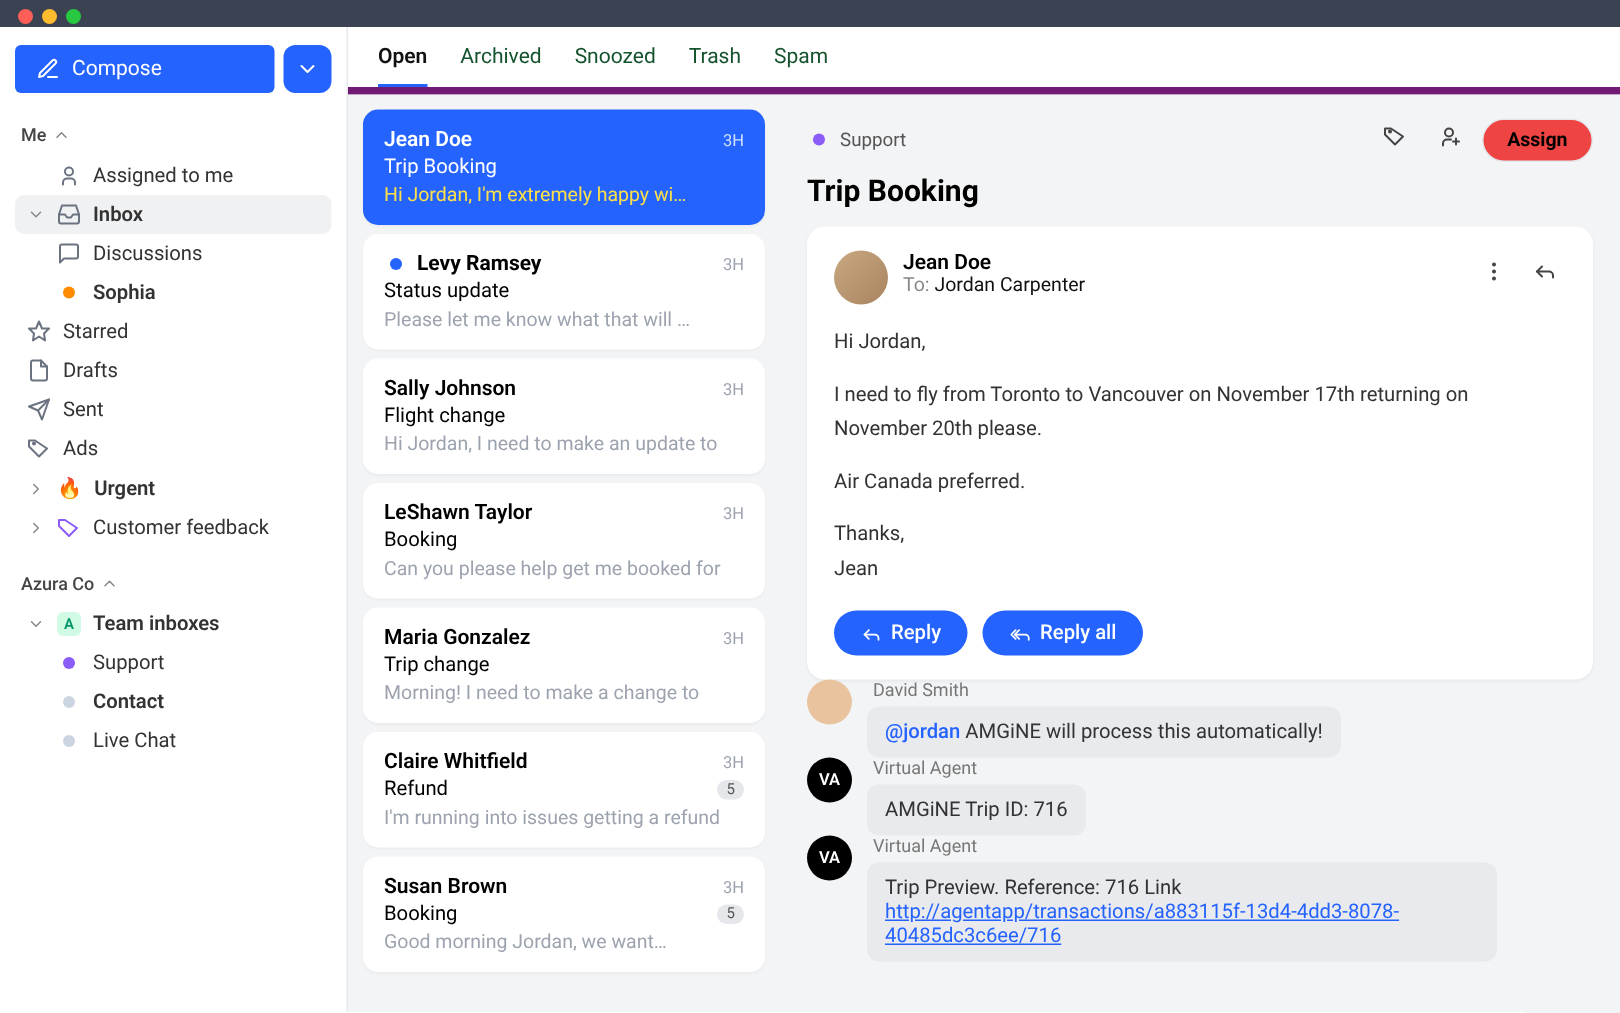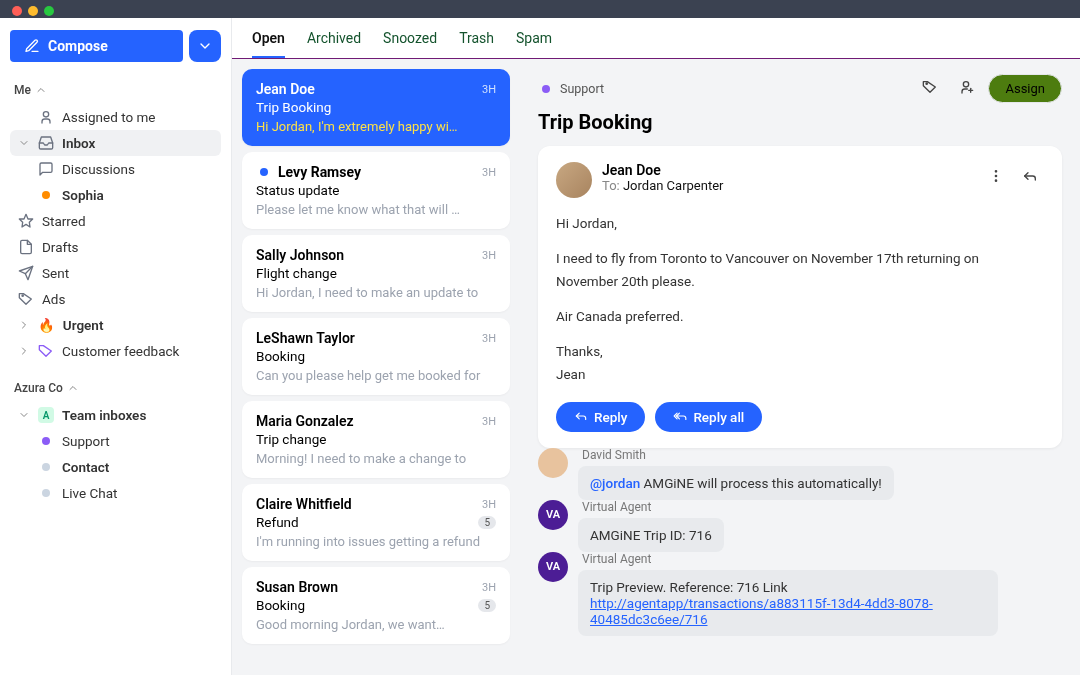--- a/index.html
+++ b/index.html
@@ -4,73 +4,73 @@
 <style>
 *{box-sizing:border-box;margin:0;padding:0;font-family:-apple-system,BlinkMacSystemFont,"Segoe UI",Roboto,sans-serif}
 body{background:#fff;width:1080px;height:675px;overflow:hidden}
 .topbar{height:18px;background:#3b4251;display:flex;align-items:flex-end;padding:0 12px 2px}
 .dots{display:flex;gap:6px}
 .dot{width:10px;height:10px;border-radius:50%}
 .dot.r{background:#ff5f57}.dot.y{background:#febc2e}.dot.g{background:#28c840}
 .app{display:flex;height:657px}
 .sidebar{width:232px;border-right:1px solid #e8eaed;display:flex;flex-direction:column;padding:12px 10px 0;overflow:auto}
 .compose-row{display:flex;gap:6px;margin-bottom:14px}
-.compose{flex:1;background:#2563ff;color:#fff;border:none;border-radius:4px;padding:8px 14px;font-size:14px;font-weight:700;display:flex;align-items:flex-start;gap:8px;cursor:pointer}
+.compose{flex:1;background:#2563ff;color:#fff;border:none;border-radius:4px;padding:8px 14px;font-size:14px;font-weight:400;display:flex;align-items:flex-start;gap:8px;cursor:pointer}
 .compose-chev{width:32px;background:#2563ff;border:none;border-radius:8px;color:#fff;display:flex;align-items:center;justify-content:center;cursor:pointer}
 .sb-hd{font-size:12px;color:#444;font-weight:500;padding:6px 4px;display:flex;align-items:center;gap:4px;cursor:pointer}
 .sb-item{display:flex;align-items:center;gap:8px;padding:5px 8px;font-size:13.5px;color:#333;border-radius:6px;cursor:pointer}
 .sb-item.sel{background:#f0f1f3;font-weight:600}
 .sb-item.bold{font-weight:600}
 .sb-sub{padding-left:28px}
 .ico{width:16px;height:16px;display:inline-flex;align-items:center;justify-content:center;color:#6b7280}
 .bullet{width:8px;height:8px;border-radius:50%;display:inline-block;margin:0 4px}
 .b-blue{background:#2563ff}.b-orange{background:#ff8c00}.b-purple{background:#8b5cf6}.b-gray{background:#cbd5e1}.b-teal{background:#06b6d4}
 .chev{width:12px;color:#888}
 .letter-badge{width:16px;height:16px;border-radius:4px;background:#d1fae5;color:#059669;font-size:10px;font-weight:600;display:flex;align-items:center;justify-content:center}
 .main{flex:1;display:flex;flex-direction:column}
-.tabs{display:flex;gap:22px;padding:12px 20px 0;border-bottom:1px solid #701a75}
+.tabs{display:flex;gap:22px;padding:12px 20px 0;border-bottom:5px solid #701a75}
 .tab{font-size:14px;color:#14532d;padding-bottom:10px;cursor:pointer;font-weight:400}
 .tab.act{color:#111;font-weight:600;border-bottom:2px solid #2563ff}
 .cols{flex:1;display:flex;overflow:hidden}
 .list{width:288px;padding:10px;overflow:auto}
 .card{background:#fff;border-radius:10px;padding:12px 14px;margin-bottom:6px;cursor:pointer;box-shadow:0 1px 2px rgba(0,0,0,.04)}
 .card.sel{background:#2563ff;color:#fff}
 .card-top{display:flex;align-items:center;gap:6px}
 .card .from{font-weight:600;font-size:14px;flex:1}
 .card .time{font-size:11px;color:#9ca3af}
 .card.sel .time{color:#cfe0ff}
 .card .subj{font-size:13.5px;margin-top:2px}
 .card .prev{font-size:13px;color:#9ca3af;margin-top:4px;white-space:nowrap;overflow:hidden;text-overflow:ellipsis}
 .card.sel .prev{color:#fde047}
 .badge-n{background:#e5e7eb;color:#555;font-size:10px;padding:1px 6px;border-radius:10px;margin-left:auto}
 .pane{flex:1;background:#f3f4f6;padding:14px 18px;overflow:auto}
 .pane-hd{display:flex;align-items:center;gap:10px;margin-bottom:6px}
 .pane-hd .tag{font-size:12.5px;color:#555;display:flex;align-items:center;gap:6px}
 .pane-hd .right{margin-left:auto;display:flex;gap:8px;align-items:center}
 .iconbtn{background:none;border:none;padding:6px;cursor:pointer;color:#444;border-radius:6px}
-.assign{background:#4d7c0f;border:1px solid #e5e7eb;border-radius:20px;padding:6px 16px;font-size:13px;font-weight:400;cursor:pointer}
+.assign{background:#ef4444;border:1px solid #e5e7eb;border-radius:20px;padding:6px 16px;font-size:13px;font-weight:700;cursor:pointer}
 .subject{font-size:20px;font-weight:700;margin-bottom:12px}
 .msg{background:#fff;border-radius:12px;padding:16px 18px;box-shadow:0 1px 3px rgba(0,0,0,.06)}
 .msg-hd{display:flex;align-items:flex-start;gap:10px;margin-bottom:14px}
 .avatar{width:36px;height:36px;border-radius:50%;background:#d4a574;display:flex;align-items:center;justify-content:center;color:#fff;font-weight:600;font-size:13px;flex-shrink:0}
 .avatar.sm{width:30px;height:30px;font-size:11px}
 .msg-from{font-weight:600;font-size:14px}
 .msg-to{font-size:13px;color:#666}
 .msg-to span{color:#111}
 .msg-act{margin-left:auto;display:flex;gap:6px}
 .msg-body{font-size:13.5px;color:#333;line-height:1.7}
 .msg-body p{margin-bottom:12px}
 .reply-row{display:flex;gap:10px;margin-top:16px}
-.rbtn{background:#2563ff;color:#fff;border:none;border-radius:20px;padding:7px 18px;font-size:13.5px;font-weight:500;display:flex;align-items:flex-start;gap:6px;cursor:pointer}
+.rbtn{background:#2563ff;color:#fff;border:none;border-radius:20px;padding:7px 18px;font-size:13.5px;font-weight:500;display:flex;align-items:flex-end;gap:6px;cursor:pointer}
 .comment{display:flex;gap:10px;margin-top:0}
 .comment .who{font-size:12px;color:#777;margin-bottom:4px;margin-left:4px}
 .comment .bubble{background:#e8eaed;border-radius:8px;padding:9px 12px;font-size:13.5px;color:#333;display:inline-block}
 .comment .bubble a{color:#2563ff;text-decoration:underline}
 .mention{color:#2563ff;font-weight:500}
-.av-va{background:#4c1d95}
+.av-va{background:#000000}
 .av-ds{background:#e8c39e}
 svg{width:16px;height:16px;stroke:currentColor;stroke-width:2;fill:none;stroke-linecap:round;stroke-linejoin:round}
 </style>
 </head>
 <body>
 
 <div class="topbar">
   <div class="dots">
     <div class="dot r"></div>
     <div class="dot y"></div>

